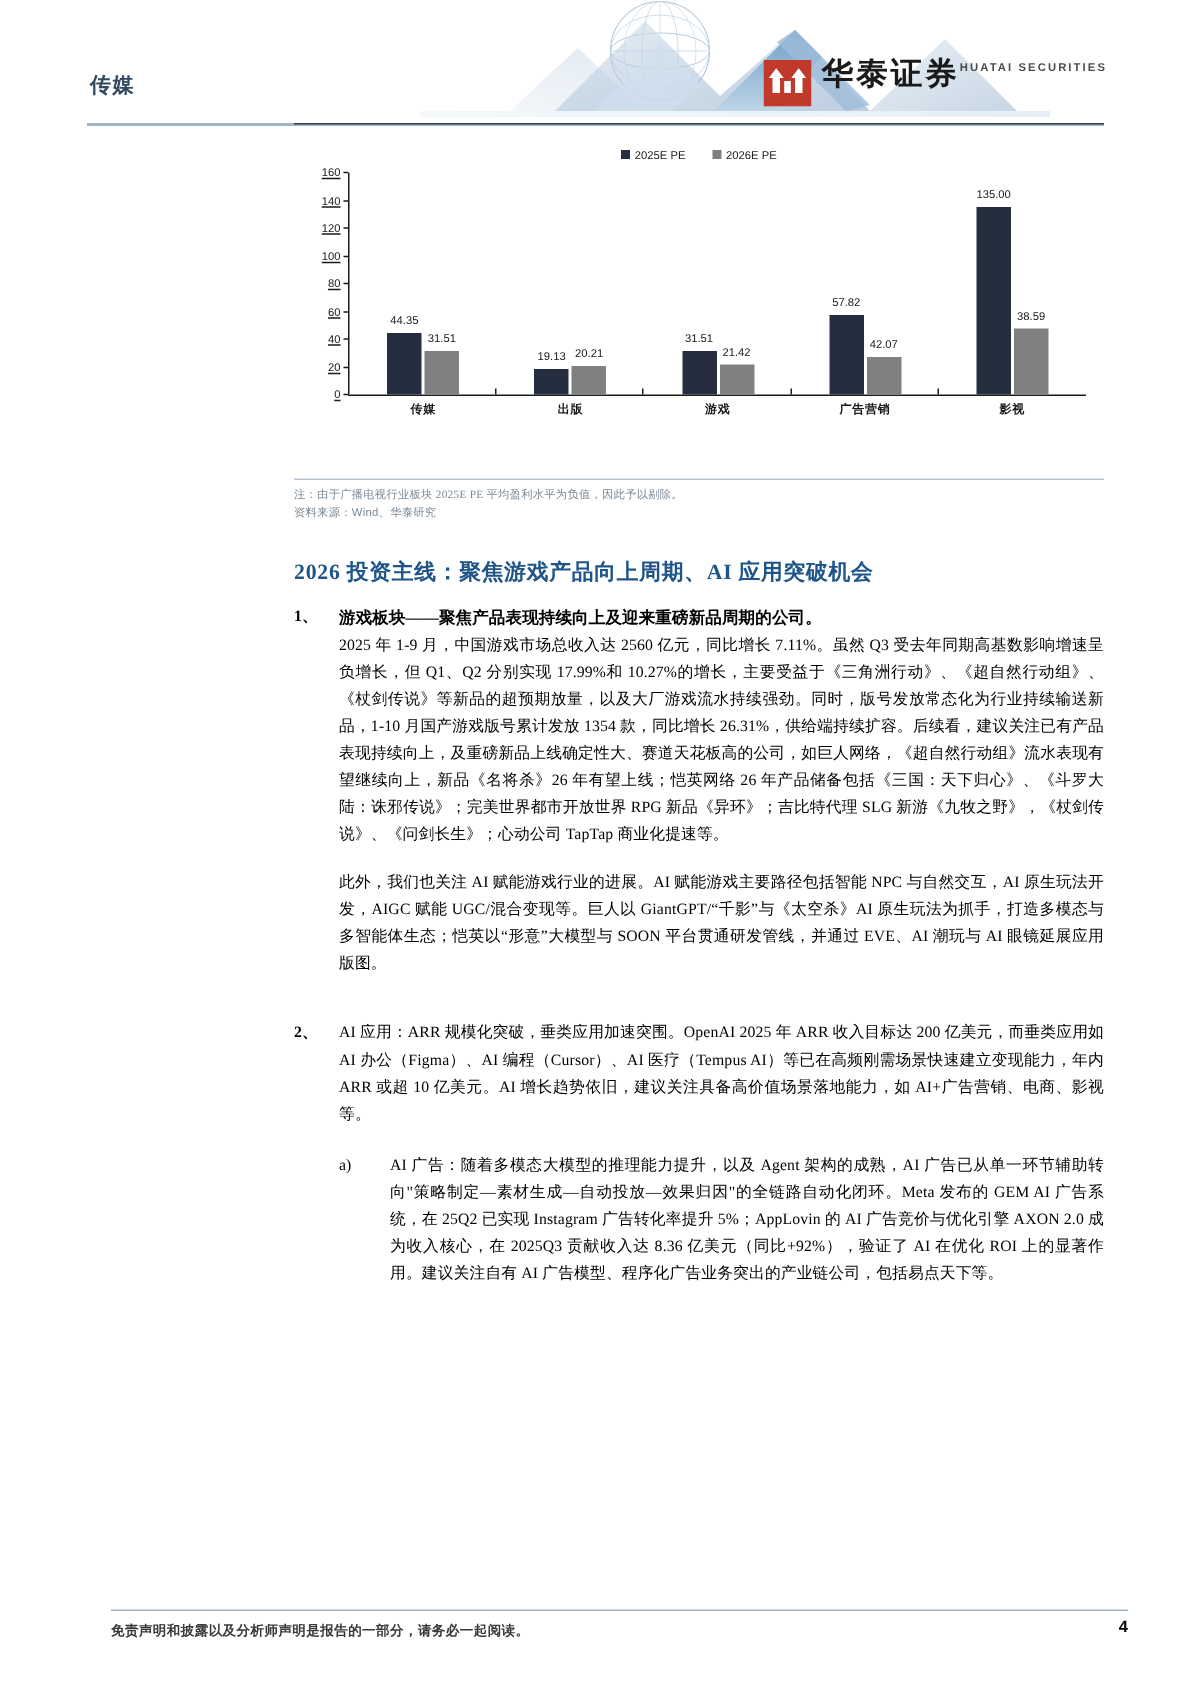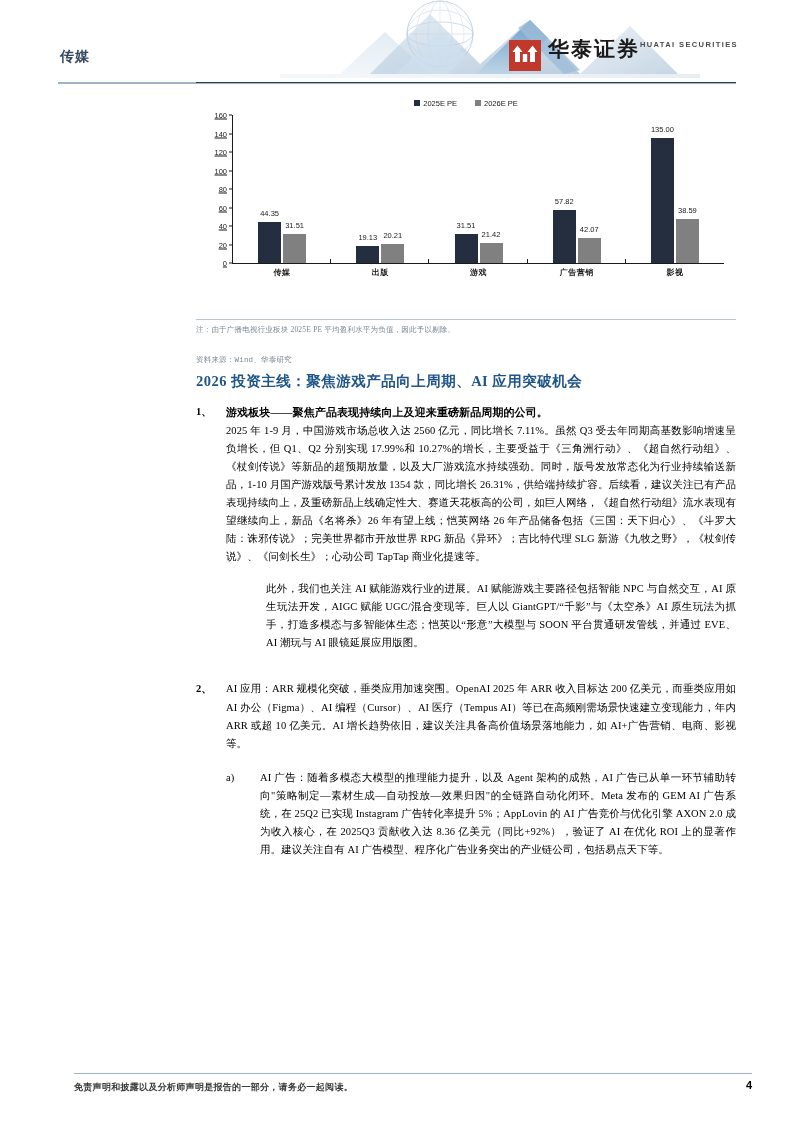--- a/index.html
+++ b/index.html
@@ -226,24 +226,24 @@
     margin-top: 2px;
   }
   .exhibit-note {
     font-family: "Liberation Serif", "DejaVu Serif", serif;
     font-size: 7.5px;
     color: #7a8894;
     margin-top: 5px;
     letter-spacing: 0.2px;
   }
   .exhibit-source {
-    font-family: Liberation Mono, monospace;
+    font-family: Liberation Sans, sans-serif;
     font-size: 7.5px;
     color: #7a8894;
-    margin-top: 20px;
+    margin-top: 2px;
     letter-spacing: 0.2px;
   }
 
   
   .content {
     position: absolute;
     left: 196px; top: 372px;
     width: 540px;
   }
   .section-heading {
@@ -280,21 +280,21 @@
   }
   p.para {
     font-family: "Liberation Serif", "DejaVu Serif", serif;
     font-size: 10.5px;
     line-height: 1.72;
     color: #000;
     margin: 0;
     text-align: justify;
     letter-spacing: 0.1px;
   }
-  p.para + p.para { margin-top: 14px; margin-left: 40px; }
+  p.para + p.para { margin-top: 14px; }
   .list-body > .lead-bold + p.para { margin-top: 0; }
 
   .sub-item {
     display: flex;
     margin-top: 16px;
   }
   .sub-marker {
     width: 34px;
     flex: 0 0 34px;
     font-family: "Liberation Serif", "DejaVu Serif", serif;

